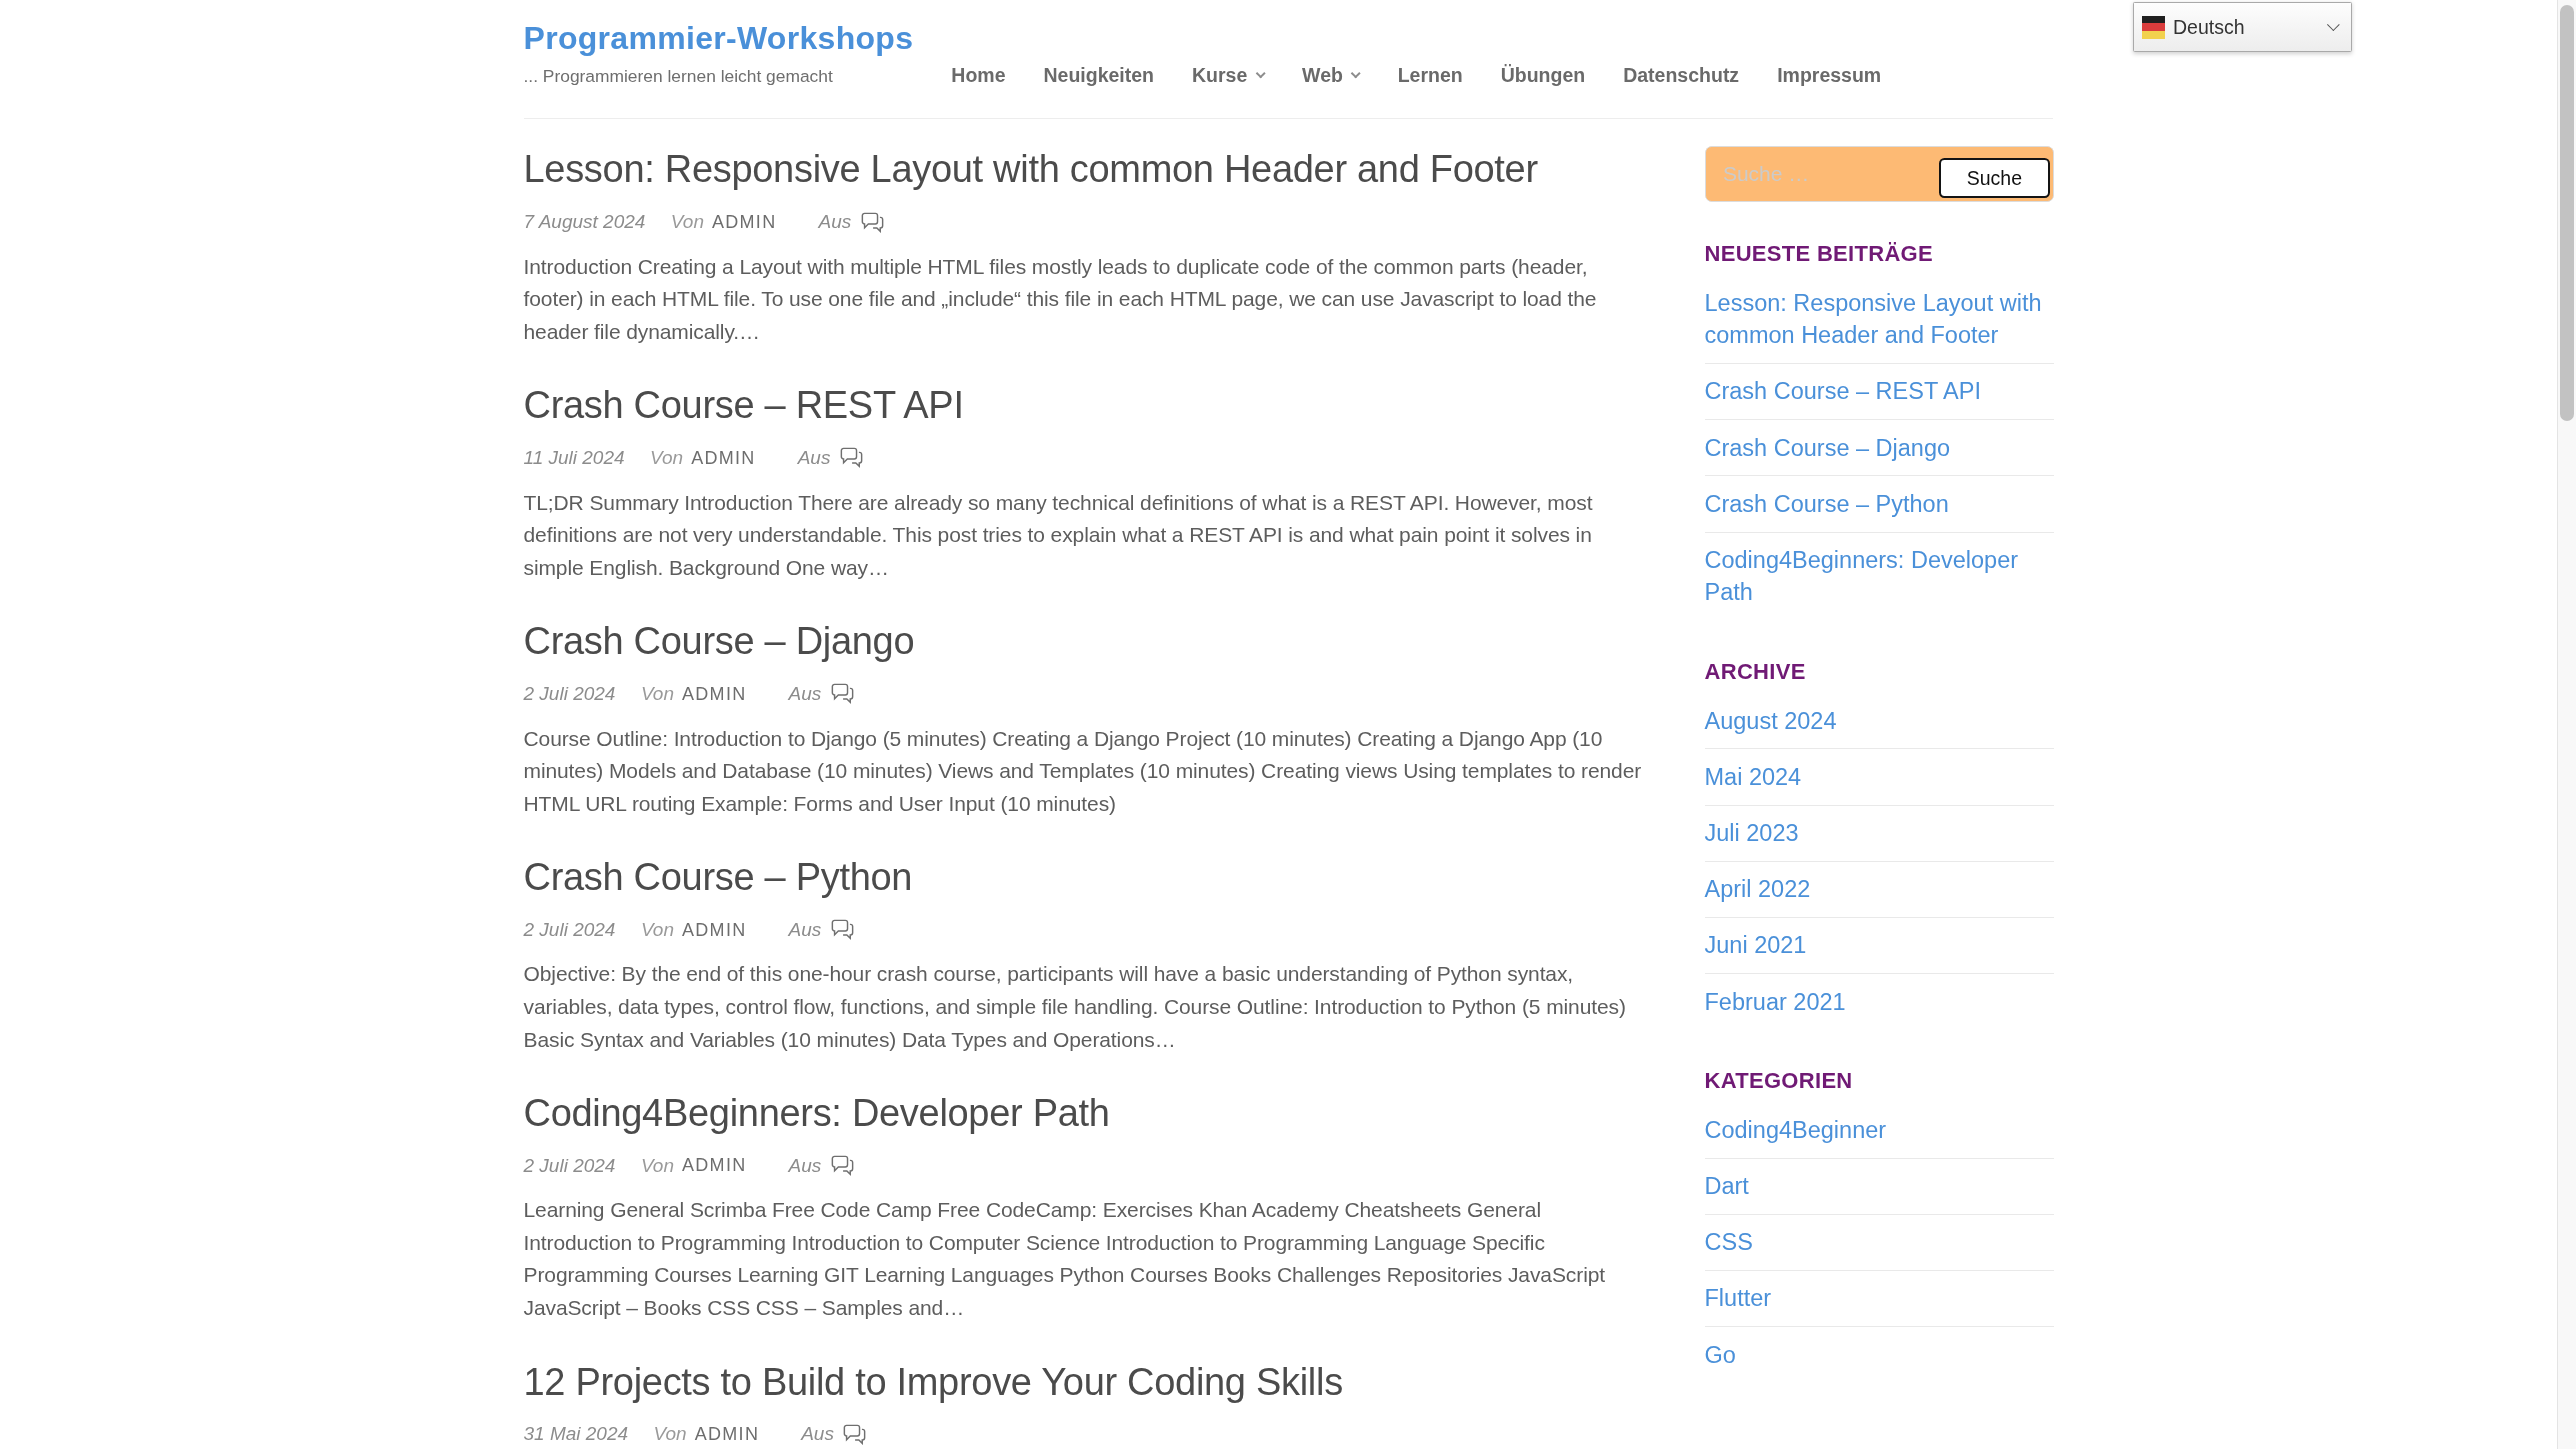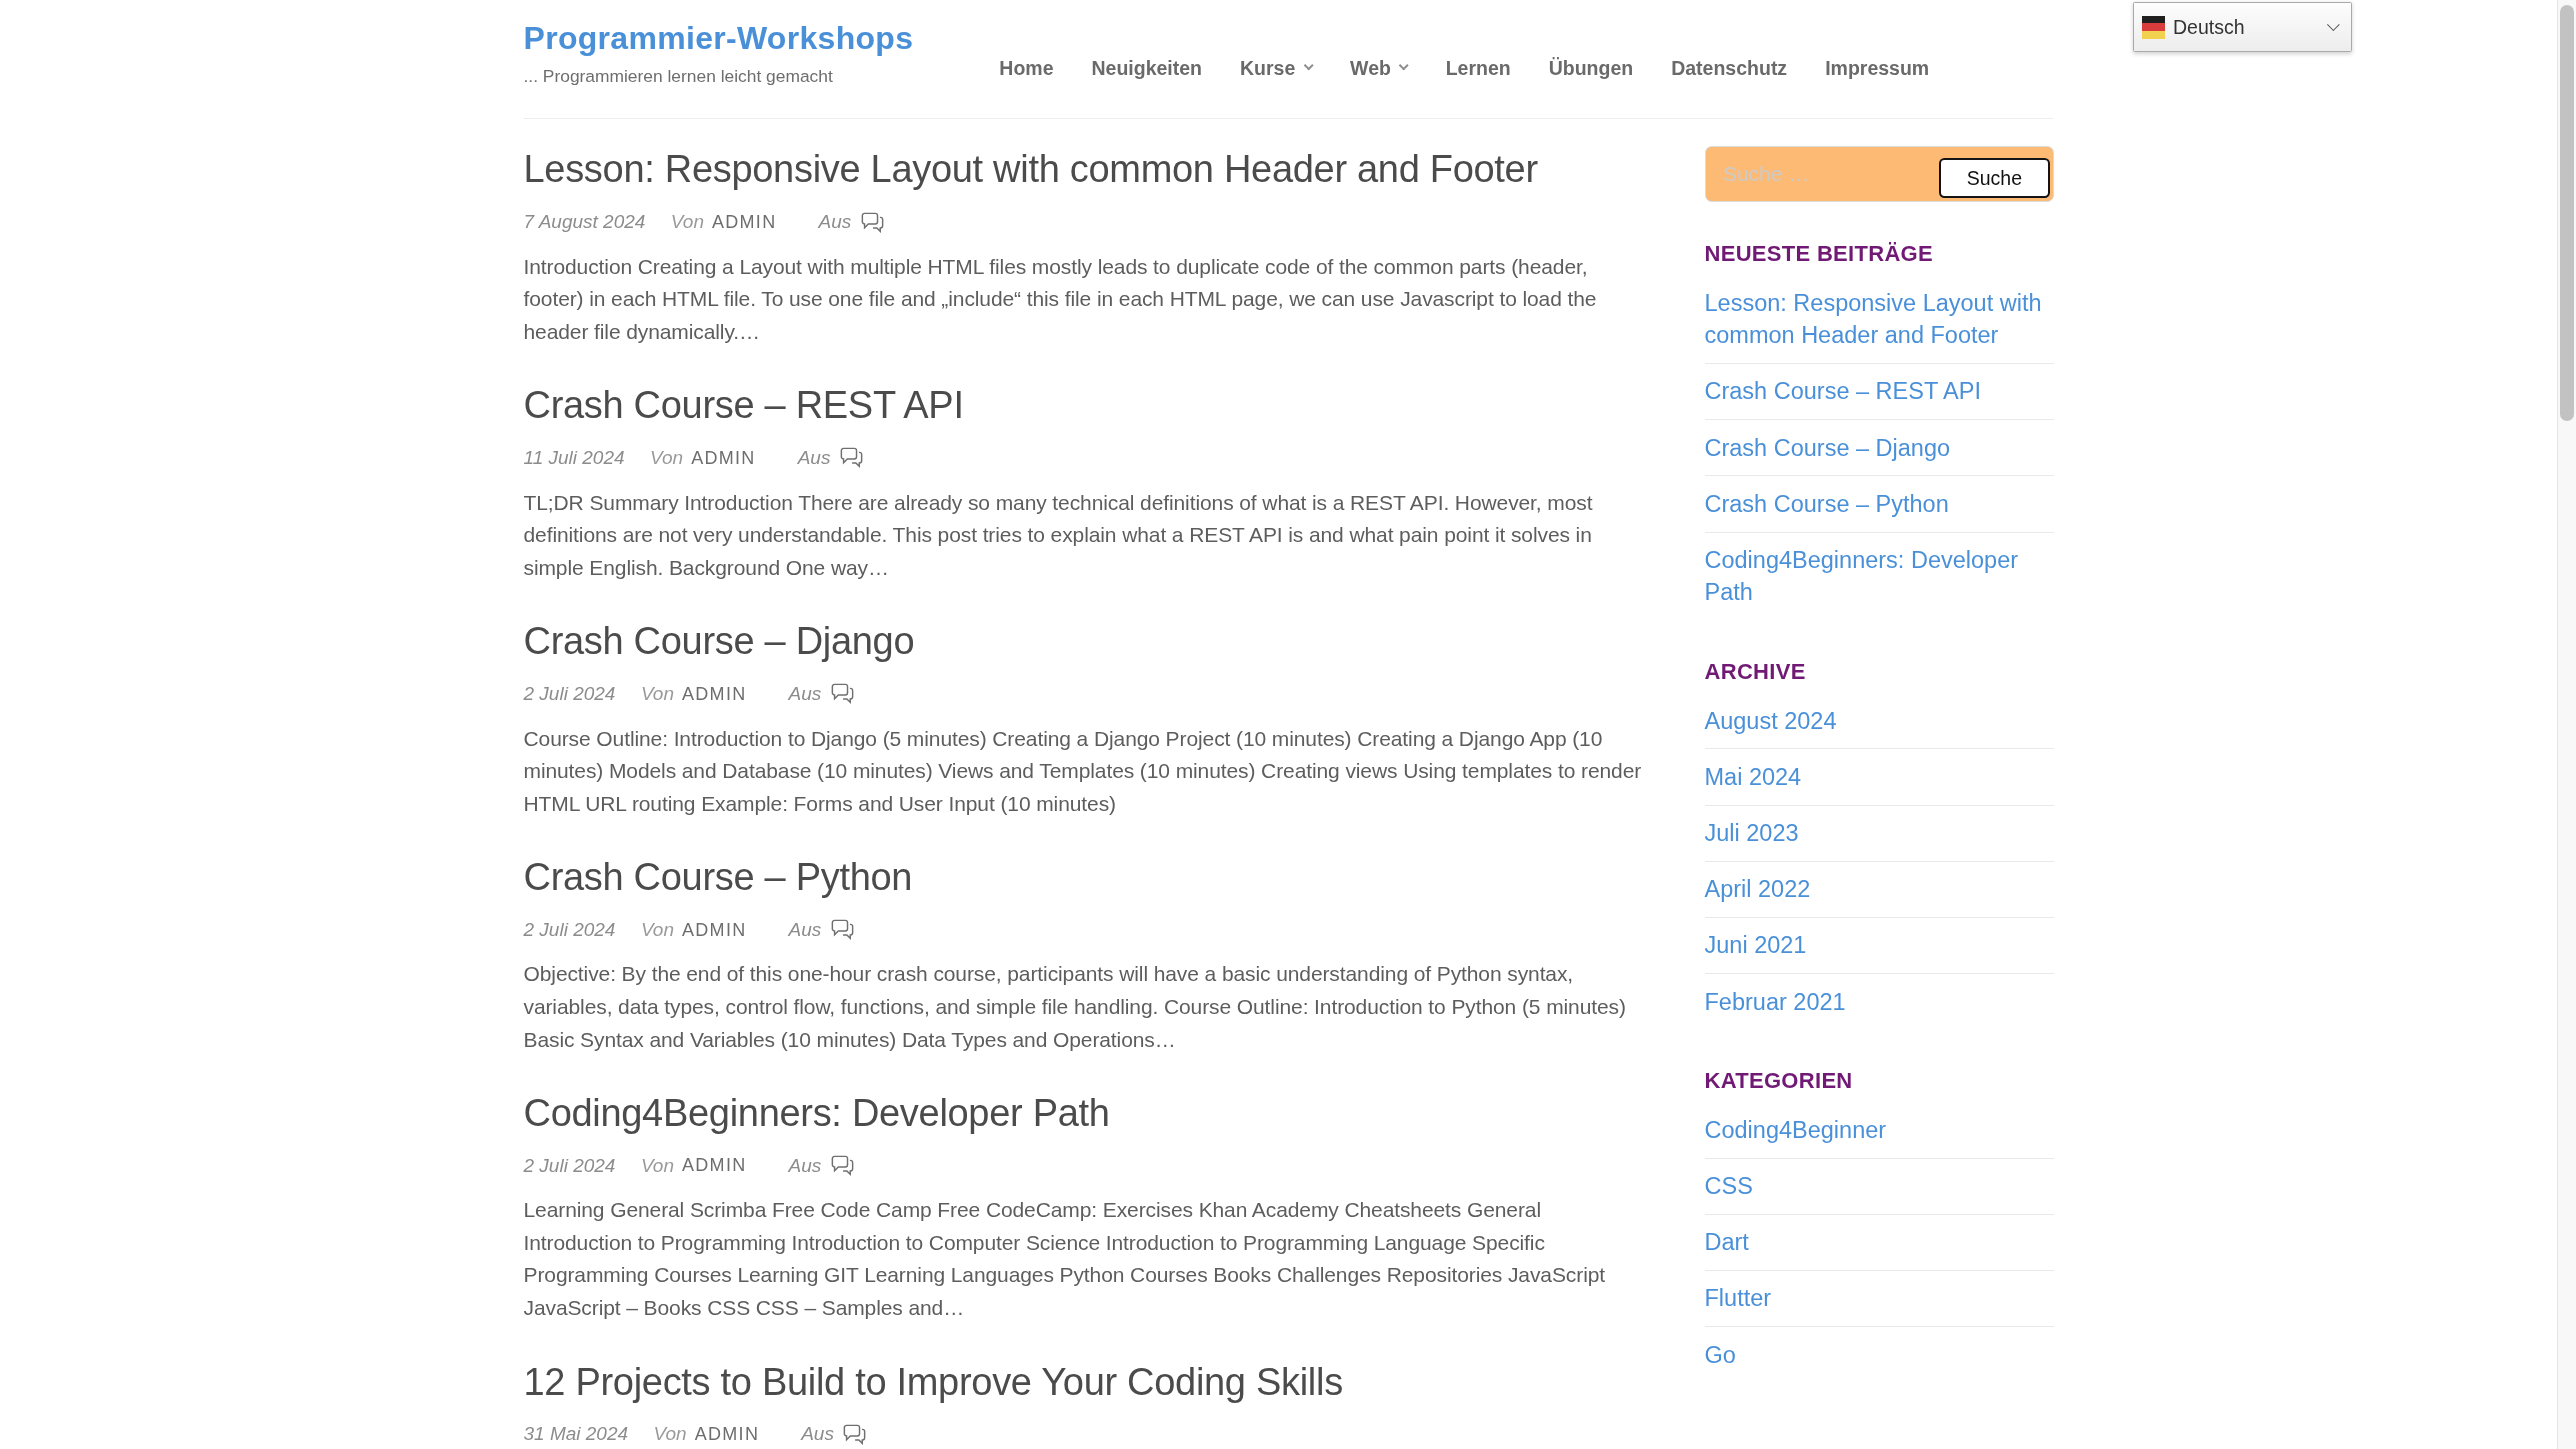--- a/index.html
+++ b/index.html
@@ -40,24 +40,23 @@
   .scroll-thumb {
     position: absolute; left: 2px; top: 5.4px;
     width: 14px; height: 416px;
     background: #c2c2c2; border-radius: 7.4px;
   }
 
   
   .container { width: 1529px; margin: 0 auto; }
 
   .site-header {
-    display: flex; align-items: center;
+    display: flex; align-items: flex-end;
     padding: 20px 0 31px;
     border-bottom: 1.3px solid #ededed;
-    gap: 48px;
   }
   .site-title { font-size: 32px; font-weight: 700; color: #4a90d9; margin: 0; letter-spacing: 0.3px; }
   .site-title a { color: #4a90d9; }
   .tagline { font-size: 17.4px; color: #6e6e6e; margin: 9.4px 0 0; }
 
   .main-nav { display: flex; gap: 38px; margin-left: 38px; margin-top: 29.5px; flex-wrap: nowrap; }
   .nav-item { font-size: 19.5px; font-weight: 700; color: #6a6a6a; display: flex; align-items: center; gap: 9.4px; white-space: nowrap; }
   .nav-chevron {
     width: 7.4px; height: 7.4px;
     border-right: 2px solid #8d8d8d; border-bottom: 2px solid #8d8d8d;
@@ -302,24 +301,24 @@
   </li>
             </ul>
   </section>
           <section class="widget">
     <h3 class="widget-title">KATEGORIEN</h3>
     <ul class="widget-list">
               <li class="widget-item">
     <a href="#">Coding4Beginner</a>
   </li>
               <li class="widget-item">
+    <a href="#">Dart</a>
+  </li>
+              <li class="widget-item">
     <a href="#">CSS</a>
-  </li>
-              <li class="widget-item">
-    <a href="#">Dart</a>
   </li>
               <li class="widget-item">
     <a href="#">Flutter</a>
   </li>
               <li class="widget-item">
     <a href="#">Go</a>
   </li>
             </ul>
   </section>
         </div>

